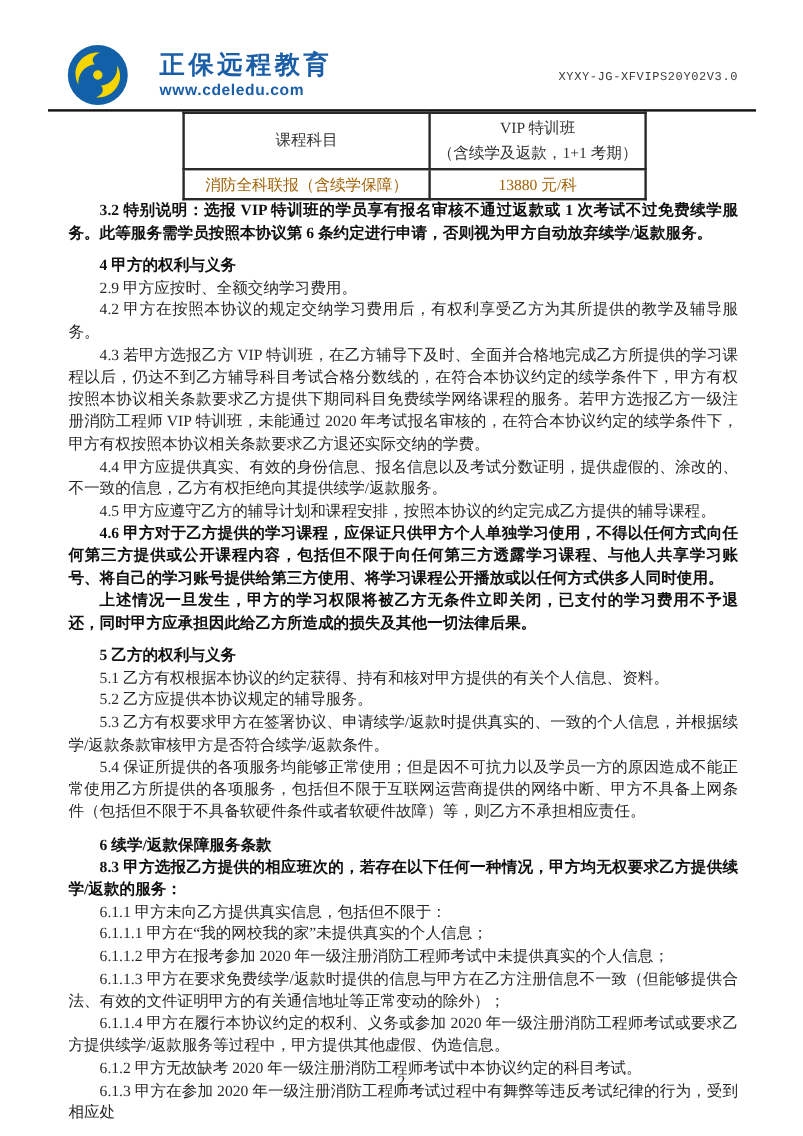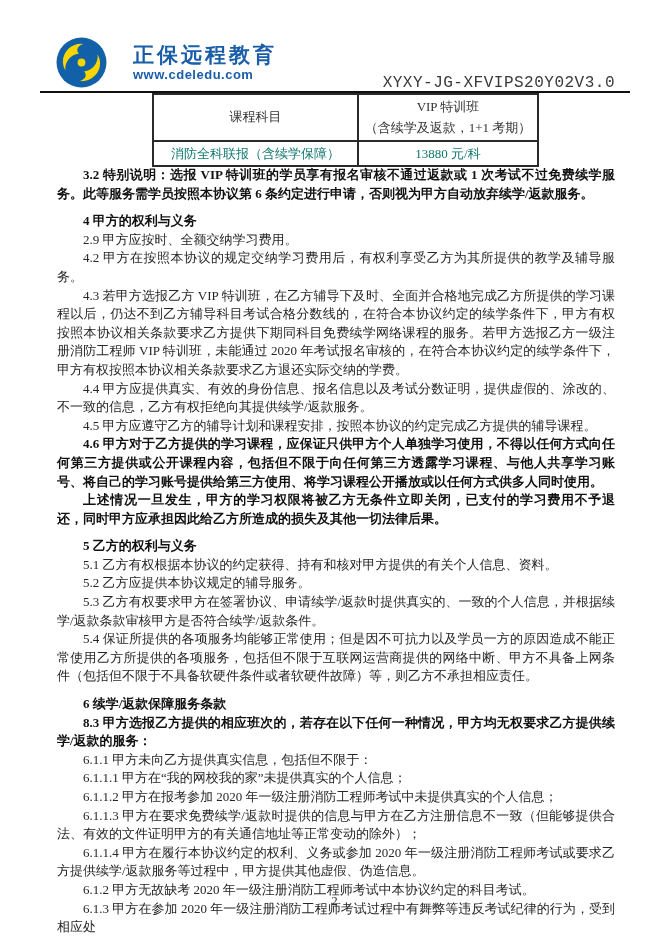--- a/index.html
+++ b/index.html
@@ -7,33 +7,33 @@
     position:relative;width:669px;height:947px;background:#ffffff;overflow:hidden;
     font-family:"Liberation Serif","DejaVu Serif",serif;color:#262626;
   }
   
   .logo-block{position:absolute;left:56px;top:37px;display:flex;align-items:center;gap:26px;}
   .logo-svg{display:block;}
   .brand-name{font-family:"Liberation Sans","DejaVu Sans",sans-serif;font-weight:bold;
     font-size:21px;color:#1b5ea8;letter-spacing:3px;line-height:1.15;}
   .brand-url{font-family:"Liberation Sans","DejaVu Sans",sans-serif;font-weight:bold;
     font-size:13px;color:#1b5ea8;letter-spacing:.5px;}
-  .doc-code{position:absolute;top:74px;right:54px;
+  .doc-code{position:absolute;top:60px;right:54px;
     font-family:"Liberation Mono","DejaVu Sans Mono",monospace;
-    font-size:16px;color:#3a3a3a;letter-spacing:.5px;}
+    font-size:10px;color:#3a3a3a;letter-spacing:.5px;}
   .header-rule{position:absolute;left:40px;top:91px;width:590px;height:2px;background:#101010;}
   
   .price-table{position:absolute;left:152px;top:93px;border-collapse:collapse;
     font-size:13px;table-layout:fixed;}
   .price-table th,.price-table td{border:2px solid #2a2a2a;text-align:center;
     font-weight:normal;padding:0 4px;}
   .price-table th{color:#333;height:45px;line-height:1.55;}
   .col-course{width:195px;}
   .col-vip{width:170px;}
-  .row-data td{color:#0f766e;height:23px;}
+  .row-data td{color:#a16207;height:23px;}
   
   .content{position:absolute;left:57px;top:166px;width:558px;
     font-size:13px;line-height:18.6px;text-align:justify;}
   .content p{margin:0;text-indent:2em;}
   .content p.sec-head{margin-top:9px;}
   .bold{font-weight:bold;color:#111;}
   .u{text-underline-offset:3px;text-decoration-thickness:1.5px;}
   .page-num{position:absolute;left:0;right:0;bottom:38px;text-align:center;
     font-size:13px;color:#333;}
 </style>

